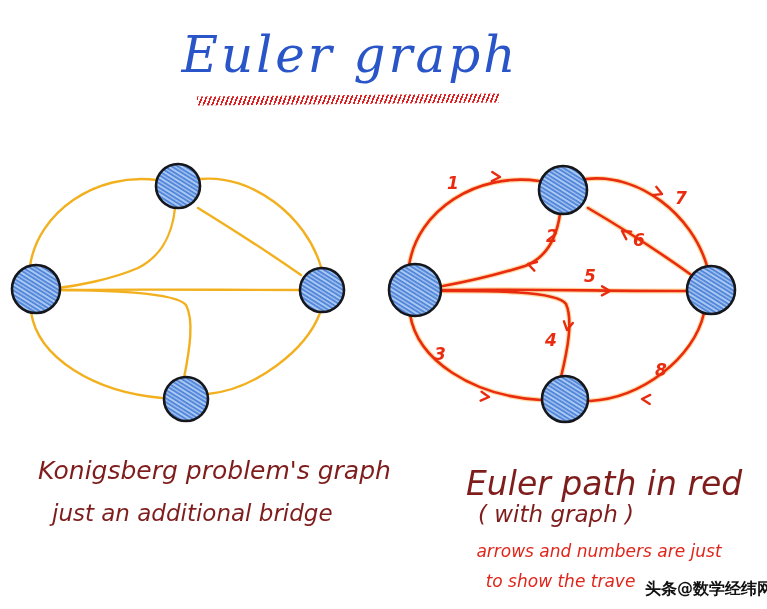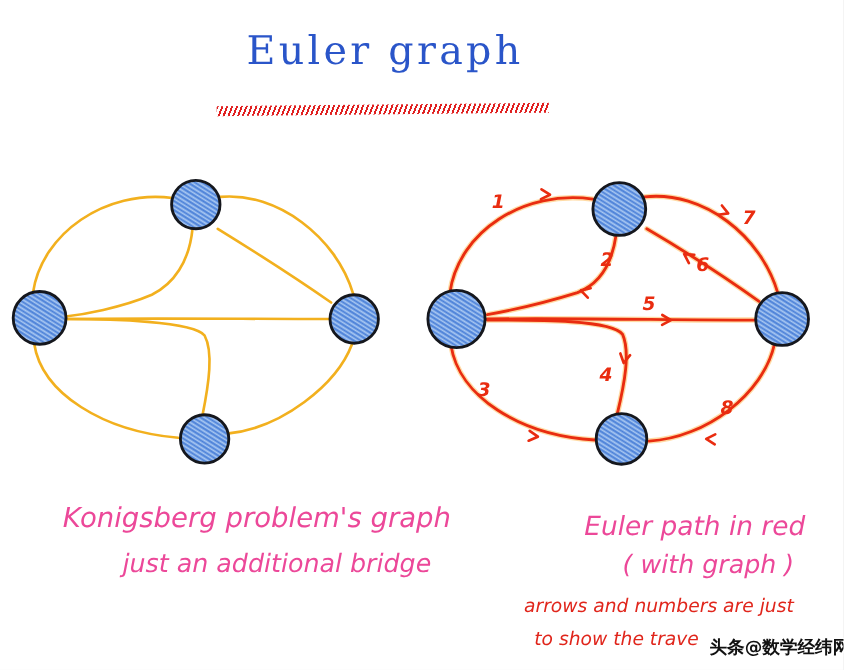--- a/index.html
+++ b/index.html
@@ -1,28 +1,28 @@
 <!DOCTYPE html>
 <html><head>
 <meta charset="utf-8">
 <style>
   html,body{margin:0;padding:0;background:#e9e9e9;}
   .page{position:relative;width:767px;height:609px;background:#ffffff;overflow:hidden;
         font-family:"DejaVu Sans",sans-serif;}
   svg.canvas{position:absolute;left:0;top:0;}
   .title{position:absolute;left:135px;top:26px;width:430px;text-align:center;
-         font-family:"DejaVu Serif",serif;font-size:36px;
+         font-family:"DejaVu Serif",serif;font-style:italic;font-size:50px;
          color:#2a55c9;letter-spacing:3px;}
   .underline{position:absolute;left:197px;top:95px;width:302px;height:9px;
          background:repeating-linear-gradient(112deg,#e02020 0 1.7px,rgba(255,255,255,0) 1.7px 4.1px);
          transform:rotate(-0.6deg);}
-  .cap{position:absolute;text-align:right;color:#ec4899;font-style:italic;white-space:nowrap;}
+  .cap{position:absolute;text-align:left;color:#7f1d1d;font-style:italic;white-space:nowrap;}
   .cap1l{left:38px;top:456px;width:372px;font-size:25px;}
   .cap2l{left:52px;top:500px;width:340px;font-size:23px;}
-  .cap1r{left:456px;top:464px;width:276px;font-size:24px;}
+  .cap1r{left:466px;top:464px;width:276px;font-size:33px;}
   .cap2r{left:478px;top:501px;width:244px;font-size:23px;}
   .note{position:absolute;color:#e0251b;font-style:italic;text-align:center;white-space:nowrap;}
   .note1{left:443px;top:541px;width:312px;font-size:17px;}
   .note2{left:448px;top:571px;width:225px;font-size:17px;}
   .watermark{position:absolute;left:645px;top:579px;font-size:16px;font-weight:bold;color:#111;
          white-space:nowrap;
          text-shadow:-1px -1px 0 #fff,1px -1px 0 #fff,-1px 1px 0 #fff,1px 1px 0 #fff,0 0 3px #fff;}
   .edge-num{font:italic bold 17px "DejaVu Sans",sans-serif;}
 </style>
 </head>

